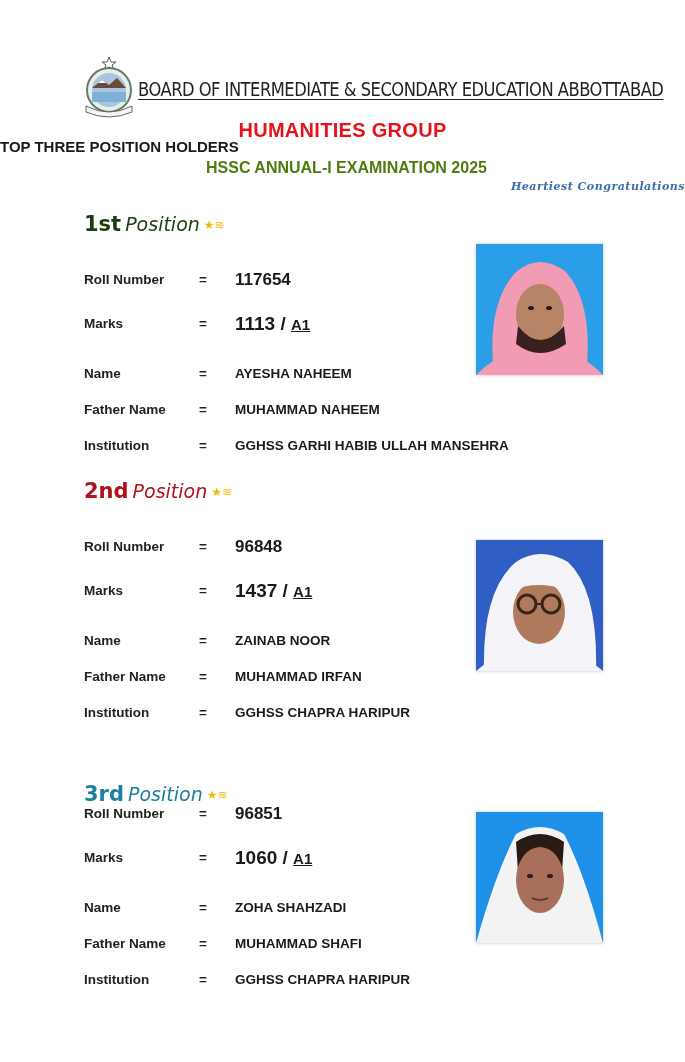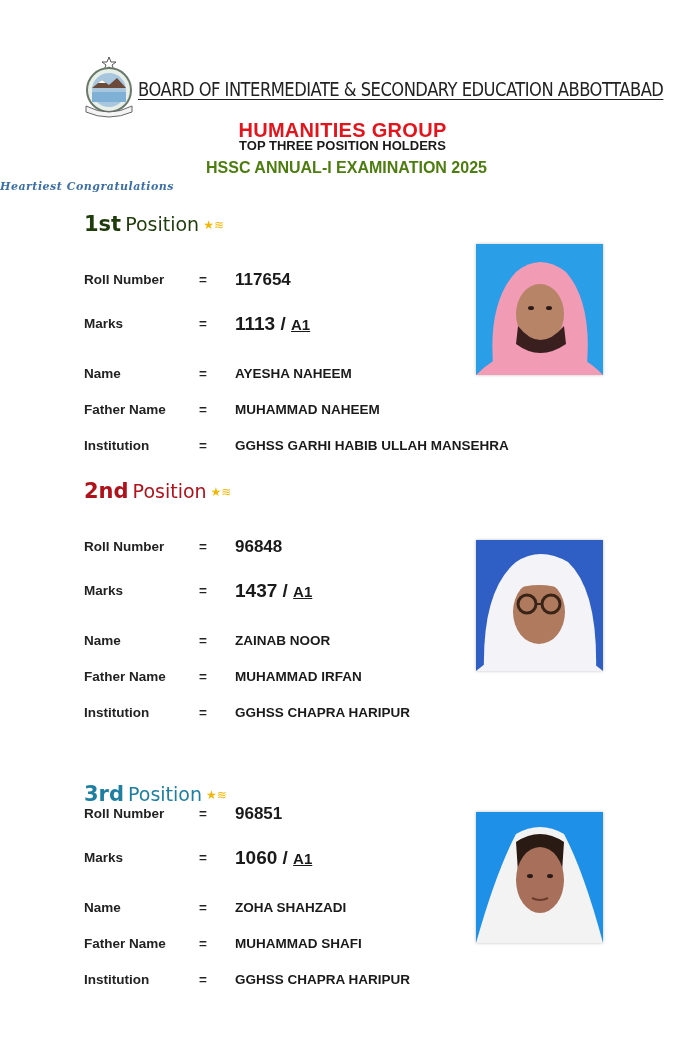--- a/index.html
+++ b/index.html
@@ -1,26 +1,26 @@
 <!DOCTYPE html>
 <html><head>
 <meta charset="utf-8">
 <style>
   html, body { margin:0; padding:0; background:#ffffff; }
   body { width:685px; height:1062px; position:relative; overflow:hidden; font-family:"Liberation Sans", sans-serif; color:#1a1a1a; }
   .logo { position:absolute; left:82px; top:56px; width:54px; height:62px; }
   .board-title { position:absolute; left:138px; top:78px; width:482px; font-family:"DejaVu Sans", sans-serif; font-size:19px; letter-spacing:-0.6px; color:#222; text-decoration:underline; text-underline-offset:3px; white-space:nowrap; transform:scaleX(0.86); transform-origin:left center; }
   .group { position:absolute; left:0; width:685px; top:119px; text-align:center; font-weight:bold; font-size:20px; color:#e3141c; letter-spacing:0.3px; }
-  .sub1 { position:absolute; left:0; width:685px; top:138px; text-align:center; font-weight:bold; font-size:13px; color:#1a1a1a; }
+  .sub1 { position:absolute; left:0; width:685px; top:138px; text-align:left; font-weight:bold; font-size:15px; color:#1a1a1a; }
   .sub2 { position:absolute; left:4px; width:685px; top:159px; text-align:center; font-weight:bold; font-size:16px; color:#4d7c0f; }
-  .congrats { position:absolute; left:0; width:685px; top:180px; text-align:left; font-family:"DejaVu Serif", serif; font-style:italic; font-weight:bold; font-size:11px; color:#3c6fa8; letter-spacing:0.5px; }
+  .congrats { position:absolute; left:0; width:685px; top:180px; text-align:right; font-family:"DejaVu Serif", serif; font-style:italic; font-weight:bold; font-size:11px; color:#3c6fa8; letter-spacing:0.5px; }
 
   .pos-head { position:absolute; left:84px; font-size:21px; white-space:nowrap; }
   .pos-head .rank { font-weight:bold; font-family:"DejaVu Sans", sans-serif; }
-  .pos-head .word { font-family:"DejaVu Sans", sans-serif; font-size:19px; margin-left:4px; }
+  .pos-head .word { font-style:italic; font-family:"DejaVu Sans", sans-serif; font-size:19px; margin-left:4px; }
   .pos-head .stars { font-size:12px; color:#f2b705; margin-left:4px; vertical-align:middle; }
 
   .row { position:absolute; left:84px; height:20px; white-space:nowrap; }
   .lbl { position:absolute; left:0; font-weight:bold; font-size:13.5px; color:#222; }
   .eq { position:absolute; left:115px; font-weight:bold; font-size:13.5px; color:#222; }
   .val { position:absolute; left:151px; font-weight:bold; font-size:13.5px; color:#1a1a1a; }
   .val.big { font-size:17px; top:-2px; }
   .val.marks { font-size:19px; top:-3px; }
   .val.marks .grade { font-size:15px;text-decoration:underline; }
 

